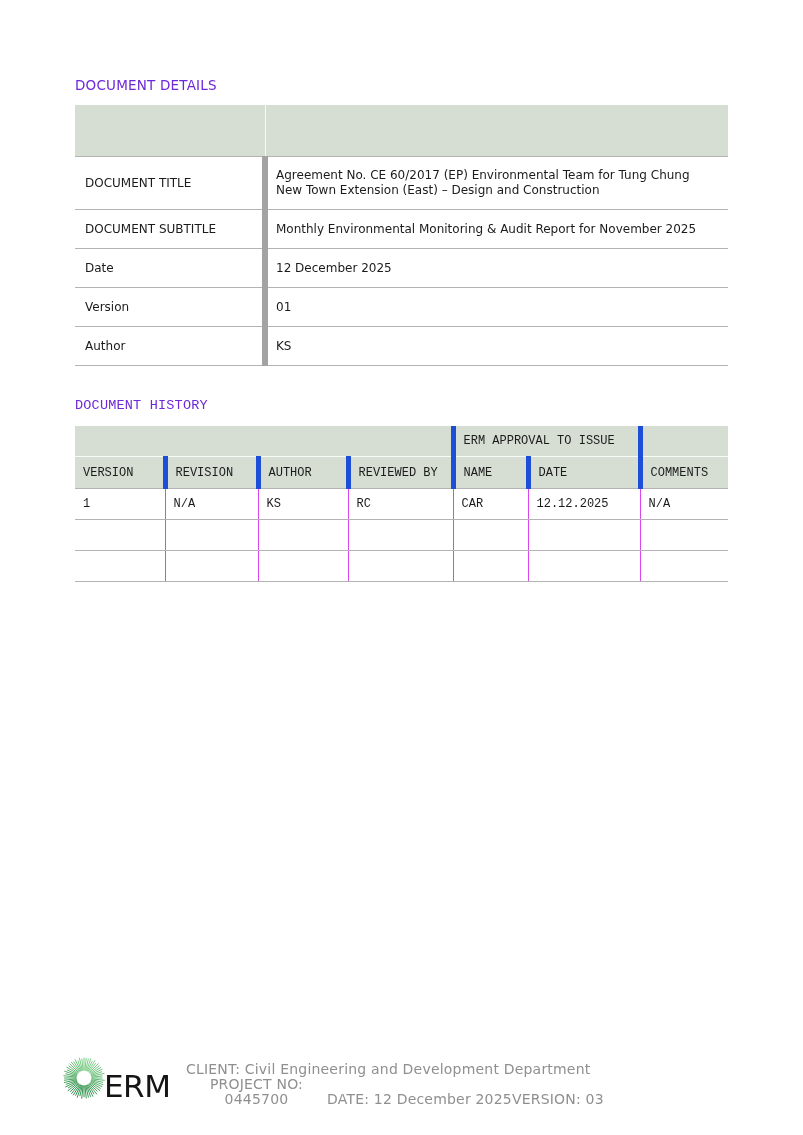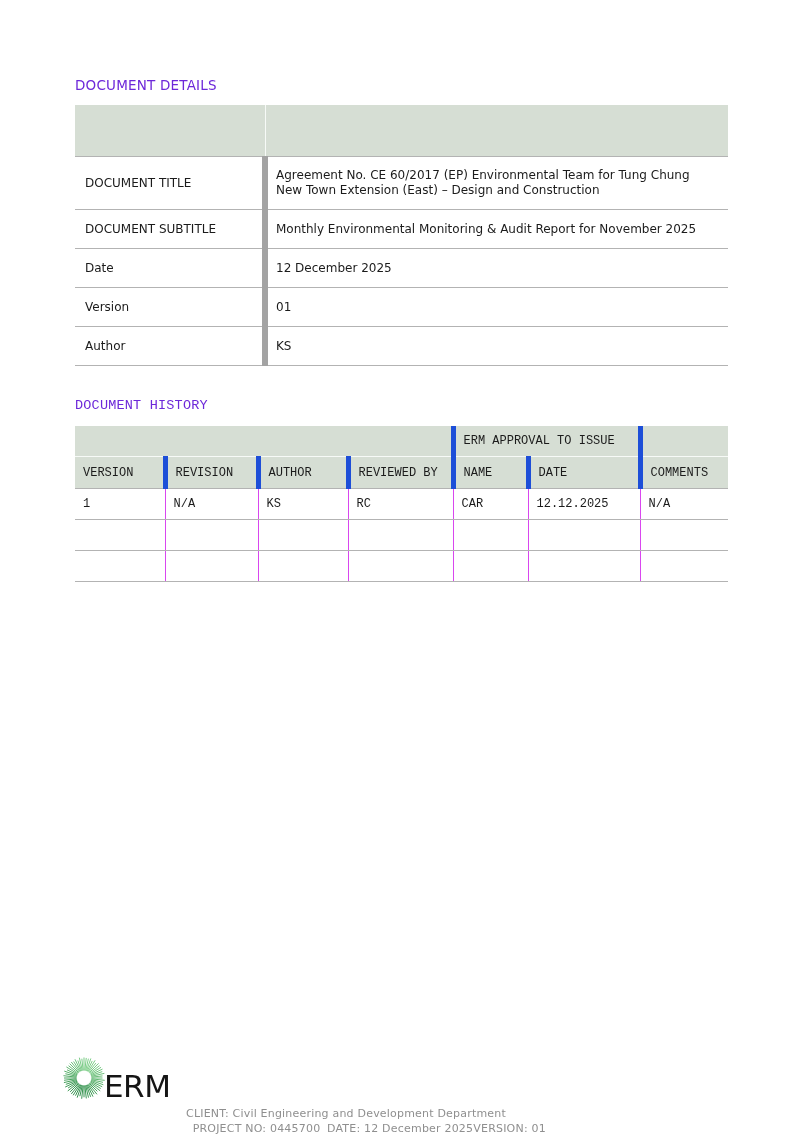--- a/index.html
+++ b/index.html
@@ -45,21 +45,21 @@
   .history-table tr td:first-child{border-left:none;}
 
   
   .footer-logo-burst{position:absolute;left:62px;top:1056px;width:44px;height:44px;}
   .erm-wordmark{
     position:absolute;left:104px;top:1061px;font-size:31px;line-height:34px;
     letter-spacing:-0.5px;color:#151515;font-weight:400;margin-top:8px;
   }
   .footer-text{
     position:absolute;left:186px;top:1062px;width:420px;
-    font-size:11px;line-height:15px;color:#8f8f8f;letter-spacing:.2px;margin-top:44px;
+    font-size:14px;line-height:15px;color:#8f8f8f;letter-spacing:.2px;
   }
   .footer-line2 .proj{display:inline-block;width:141px;text-align:center;}
 </style>
 </head>
 <body>
 
 <div class="content">
 
   <h2 class="section-heading">DOCUMENT DETAILS</h2>
   <div class="heading-gap"></div>
@@ -213,14 +213,14 @@
     <line x1="28.35" y1="18.01" x2="39.06" y2="11.28" stroke="rgb(102,193,116)" stroke-width="0.9"></line>
     <line x1="28.76" y1="18.75" x2="40.51" y2="13.09" stroke="rgb(99,191,113)" stroke-width="0.9"></line>
     <line x1="29.08" y1="19.52" x2="40.25" y2="15.62" stroke="rgb(96,188,111)" stroke-width="0.9"></line>
     <line x1="29.31" y1="20.33" x2="42.35" y2="17.36" stroke="rgb(92,185,108)" stroke-width="0.9"></line>
     <line x1="29.45" y1="21.16" x2="40.50" y2="19.92" stroke="rgb(89,182,105)" stroke-width="0.9"></line>
   </svg>
 <div class="erm-wordmark">ERM</div>
 
 <div class="footer-text">
   <div>CLIENT: Civil Engineering and Development Department</div>
-  <div class="footer-line2"><span class="proj">PROJECT NO: 0445700</span><span>DATE: 12 December 2025</span><span>VERSION: 01</span></div>
+  <div class="footer-line2"><span class="proj">PROJECT NO: 0445700</span><span>DATE: 12 December 2025</span><span>VERSION: 03</span></div>
 </div>
 
 </body></html>

